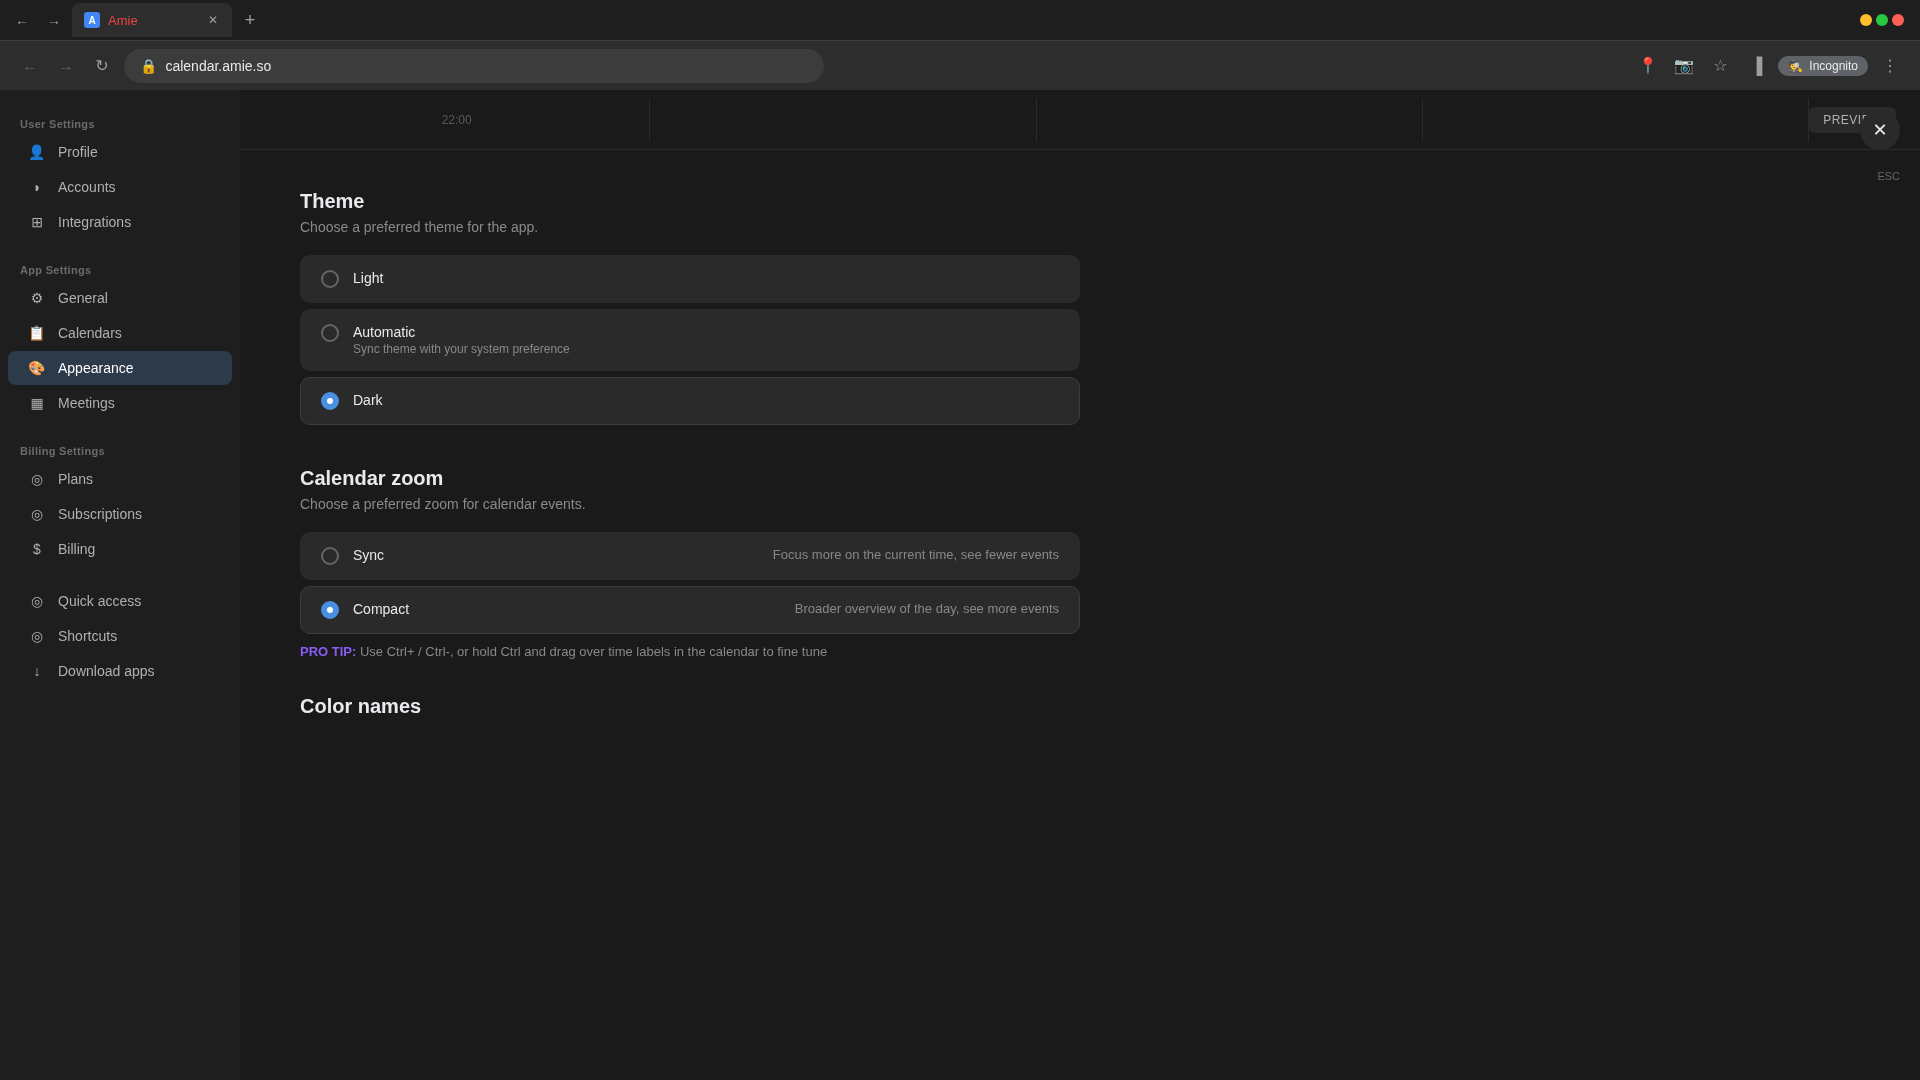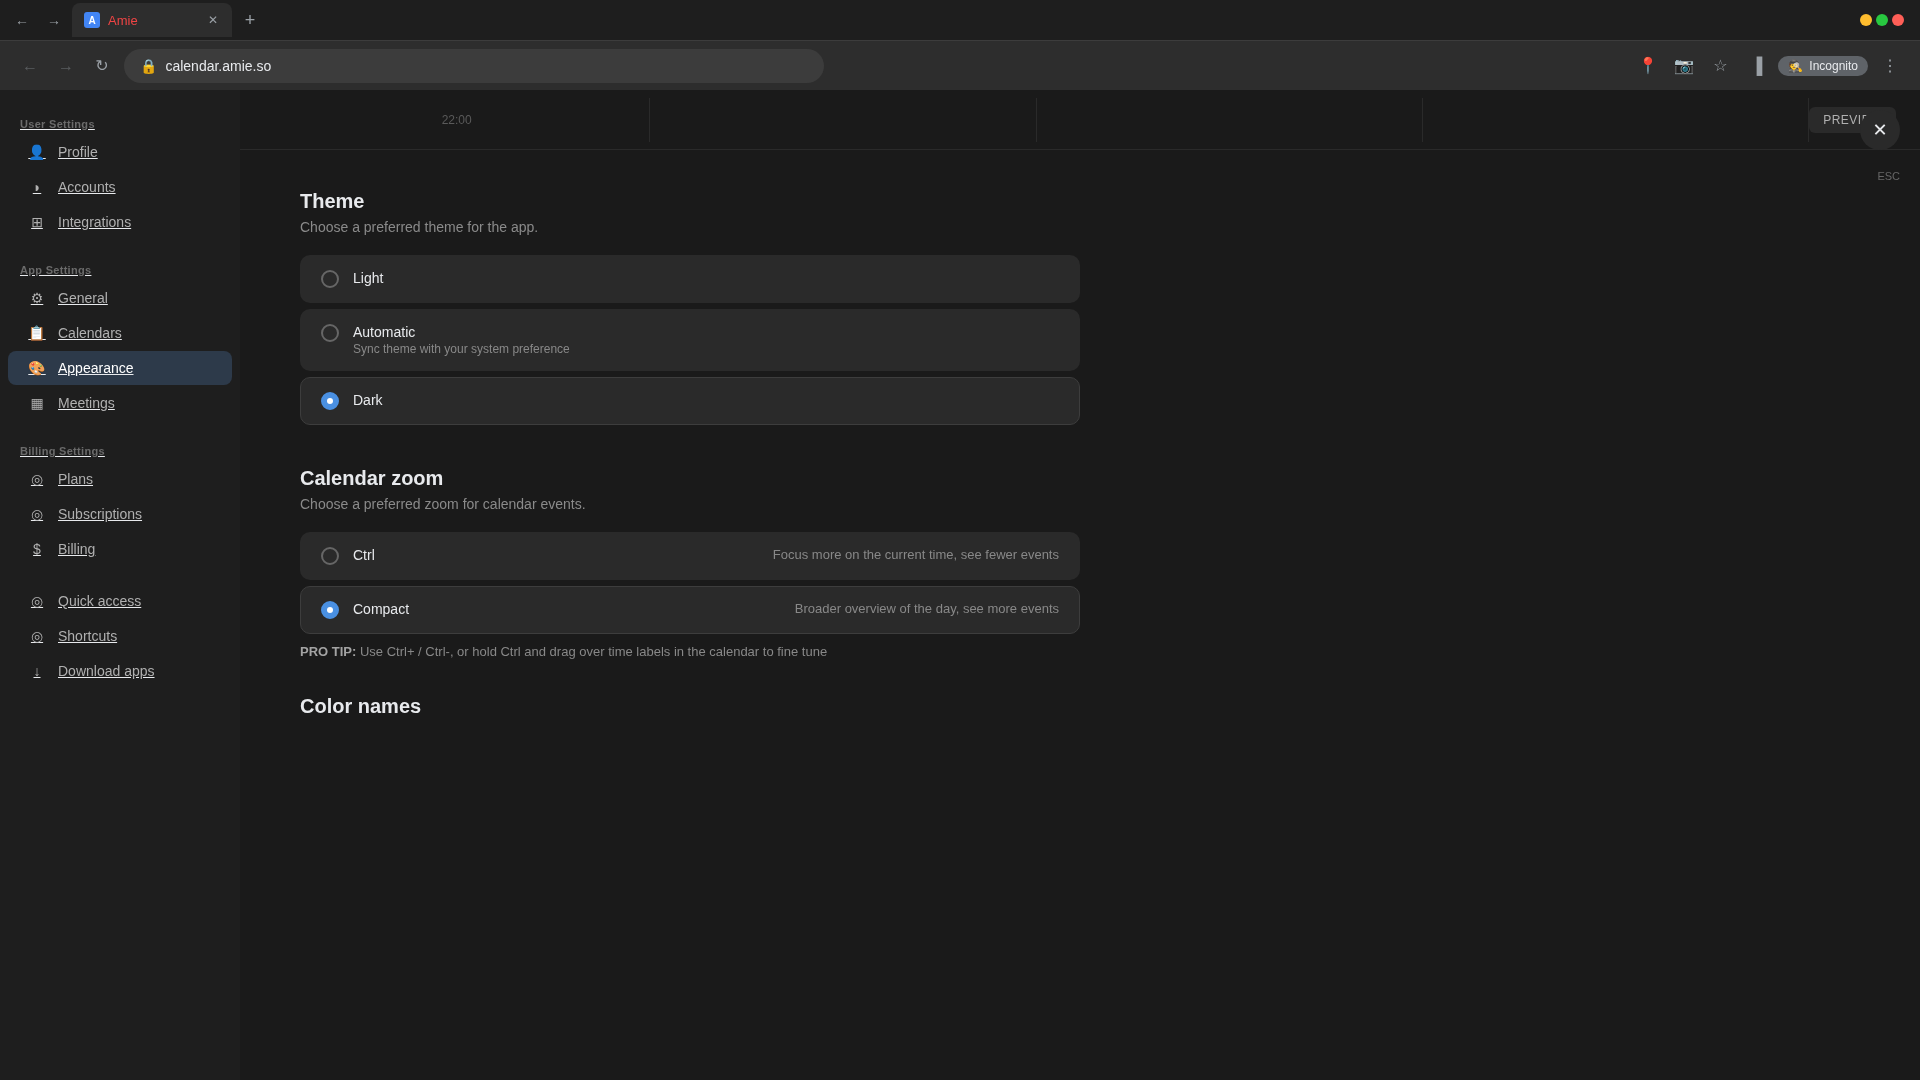--- a/index.html
+++ b/index.html
@@ -174,21 +174,20 @@
       background: #1a1a1a;
     }
 
     
     .sidebar {
       width: 240px;
       background: #1e1e1e;
       padding: 20px 0;
       flex-shrink: 0;
       overflow-y: auto;
-      text-decoration: underline;
     }
     .sidebar-section-title {
       font-size: 11px;
       color: #6b6b6b;
       font-weight: 600;
       text-transform: none;
       letter-spacing: 0.3px;
       padding: 8px 20px 4px;
     }
     .sidebar-item {
@@ -342,21 +341,21 @@
     }
 
     .section-gap { height: 36px; }
 
     .pro-tip {
       font-size: 13px;
       color: #888;
       margin-top: 10px;
     }
     .pro-tip-label {
-      color: #a3a3a3;
+      color: #8b5cf6;
       font-weight: 600;
     }
 
     
     .close-overlay {
       position: absolute;
       top: 20px;
       right: 20px;
     }
     .close-btn {
@@ -533,21 +532,21 @@
       </div>
 
       <div class="section-gap"></div>
 
       <h2 class="section-title">Calendar zoom</h2>
       <p class="section-desc">Choose a preferred zoom for calendar events.</p>
 
       <div class="option-card">
         <div class="radio-circle"></div>
         <div class="option-text-group">
-          <span class="option-label">Ctrl</span>
+          <span class="option-label">Sync</span>
         </div>
         <span class="option-right-label">Focus more on the current time, see fewer events</span>
       </div>
 
       <div class="option-card selected">
         <div class="radio-circle checked"></div>
         <div class="option-text-group">
           <span class="option-label">Compact</span>
         </div>
         <span class="option-right-label">Broader overview of the day, see more events</span>

